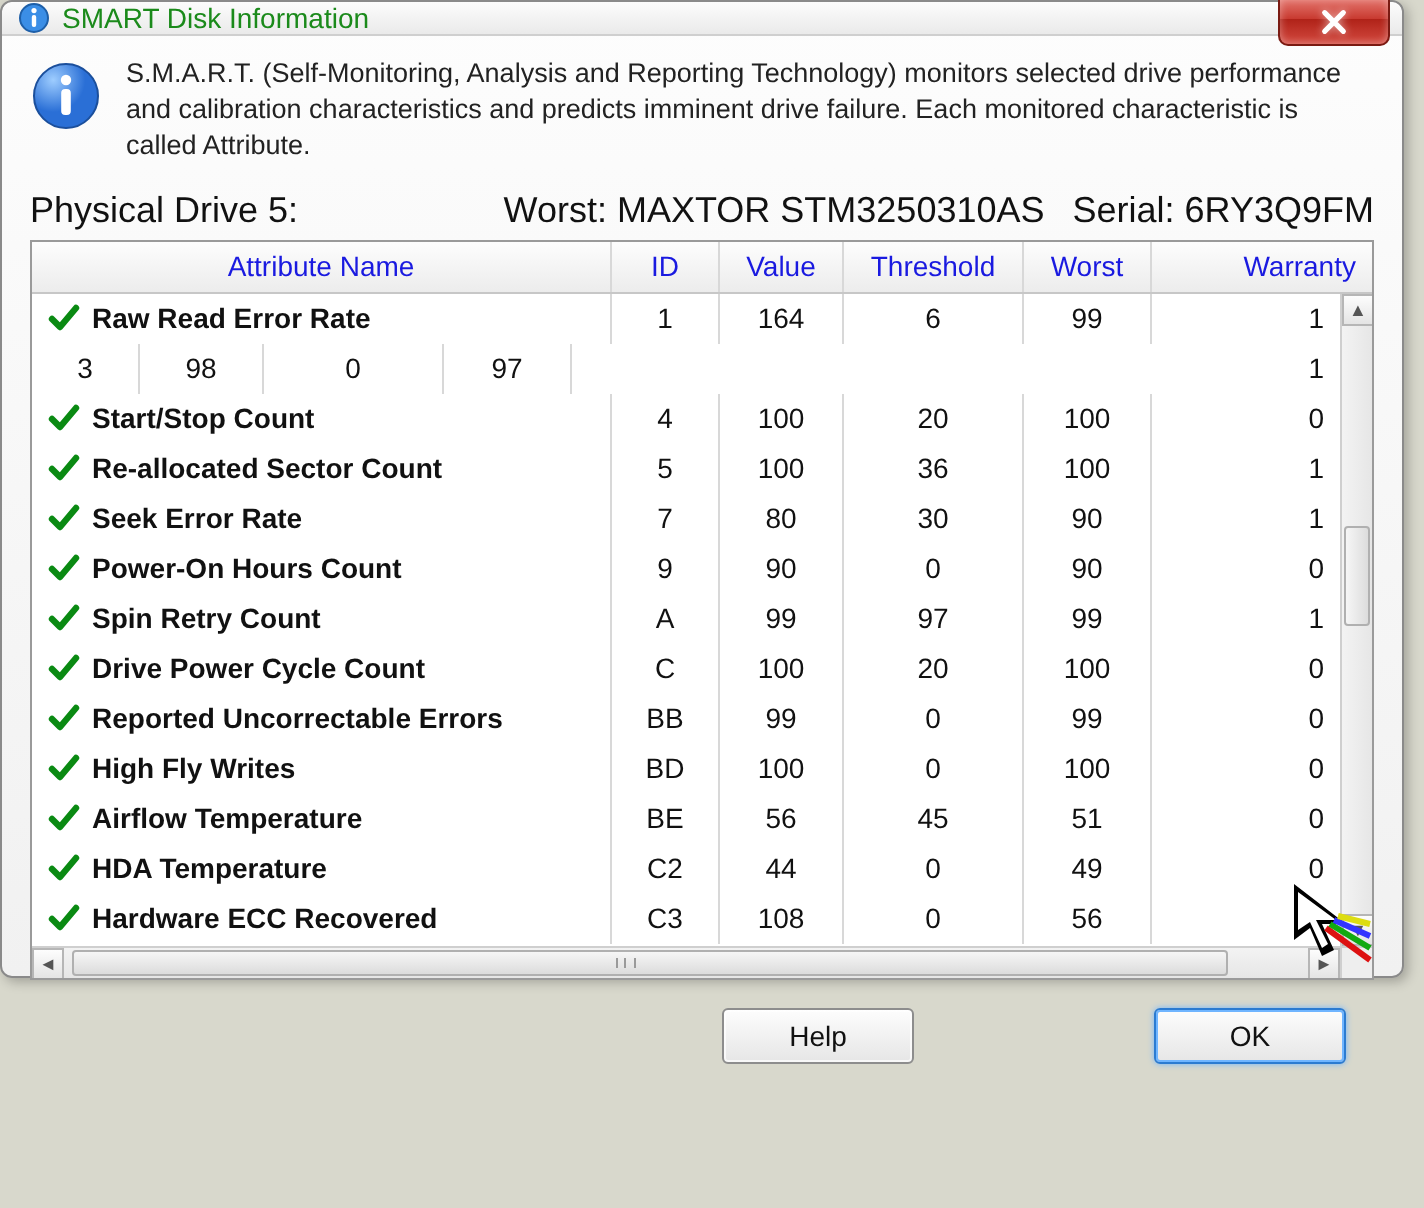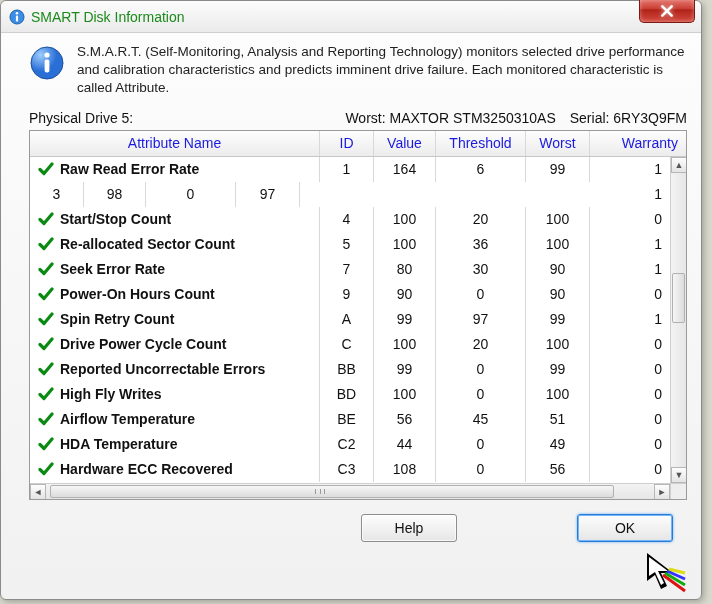--- a/index.html
+++ b/index.html
@@ -9,21 +9,21 @@
     font-size: 13px;
     background: #d8d8cc;
     width: 712px;
     height: 604px;
     overflow: hidden;
   }
   .window {
     position: absolute;
     left: 0; top: 0;
     width: 702px;
-    height: 600px;
+    height: 489px;
     background: linear-gradient(#fdfdfd,#f1f1f1);
     border: 1px solid #8a8a8a;
     border-radius: 6px;
     box-shadow: 2px 2px 6px rgba(0,0,0,.25);
     display: flex;
     flex-direction: column;
   }
   .titlebar {
     height: 32px;
     display: flex;
@@ -55,39 +55,38 @@
     display: flex; align-items: center; justify-content: center;
     font-weight: bold;
     box-shadow: inset 0 0 4px rgba(255,255,255,.4);
   }
   .close-btn svg { filter: drop-shadow(0 0 2px rgba(255,255,255,.6)); }
   .body {
     flex: 1;
     padding: 10px 14px 20px 14px;
     display: flex;
     flex-direction: column;
-    margin-left: 14px;
   }
   .intro {
     display: flex;
     gap: 12px;
     margin-bottom: 8px;
   }
   .intro-icon {
     width: 36px; height: 36px; flex: 0 0 36px;
     margin-top: 2px;
   }
   .intro-text {
     color: #222;
     font-size: 13.5px;
     line-height: 1.35;
   }
   .meta-row {
     display: flex;
-    font-size: 14px;
+    font-size: 18px;
     color: #111;
     margin: 4px 0 4px 0;
     justify-content: space-between;
   }
   .meta-row .meta-left { white-space: nowrap; }
   .meta-row .meta-right { display: flex; gap: 14px; }
   .grid-wrap {
     border: 1px solid #9a9a9a;
     background: #fff;
     height: 370px;

